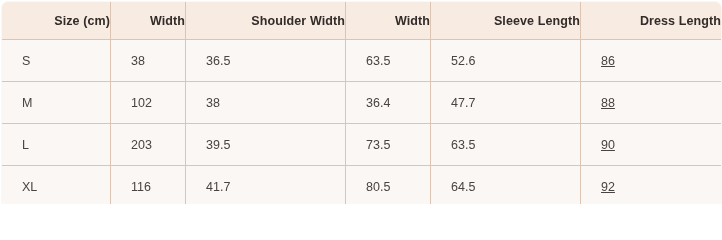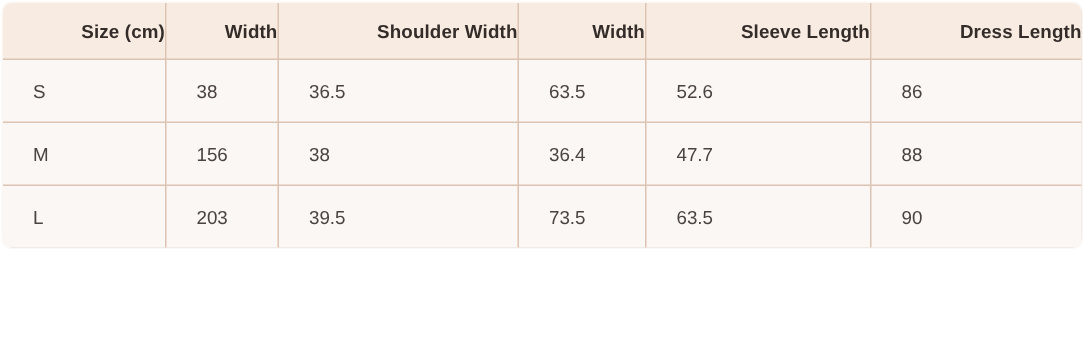--- a/index.html
+++ b/index.html
@@ -56,21 +56,21 @@
     color: #4a4340;
     font-size: 12.5px;
     font-weight: normal;
     text-align: left;
     padding: 0 0 0 20px;
     height: 41px;
     border-right: 1px solid #dcc3b2;
     border-bottom: 1px solid #dcc3b2;
     white-space: nowrap;
   }
-  table.size-chart tbody td:last-child { border-right: none; }
+  table.size-chart tbody td:last-child { border-right: none; text-decoration: underline; }
   table.size-chart tbody tr:last-child td { border-bottom: none; }
 </style>
 </head>
 <body>
 
 <div id="size-chart-wrap">
   <table class="size-chart">
     <colgroup>
       <col class="c0">
         <col class="c1">
@@ -93,29 +93,37 @@
       <tr>
         <td>S</td>
         <td>38</td>
         <td>36.5</td>
         <td>63.5</td>
         <td>52.6</td>
         <td>86</td>
       </tr>
       <tr>
         <td>M</td>
-        <td>156</td>
+        <td>102</td>
         <td>38</td>
         <td>36.4</td>
         <td>47.7</td>
         <td>88</td>
       </tr>
       <tr>
         <td>L</td>
         <td>203</td>
         <td>39.5</td>
         <td>73.5</td>
         <td>63.5</td>
         <td>90</td>
       </tr>
+      <tr>
+        <td>XL</td>
+        <td>116</td>
+        <td>41.7</td>
+        <td>80.5</td>
+        <td>64.5</td>
+        <td>92</td>
+      </tr>
     </tbody>
   </table>
 </div>
 
 </body></html>

